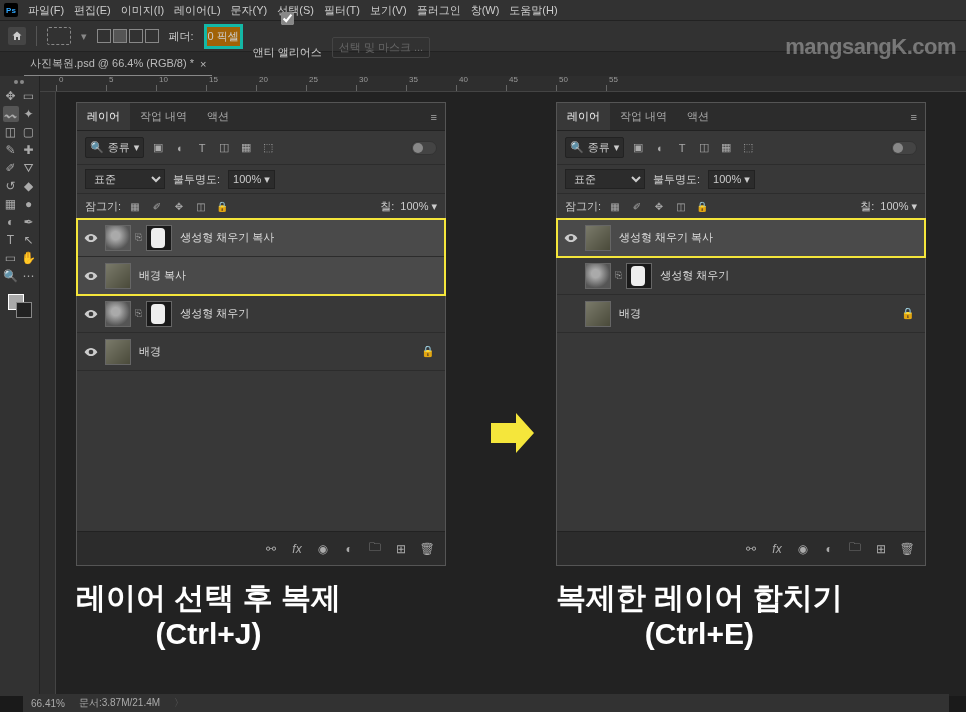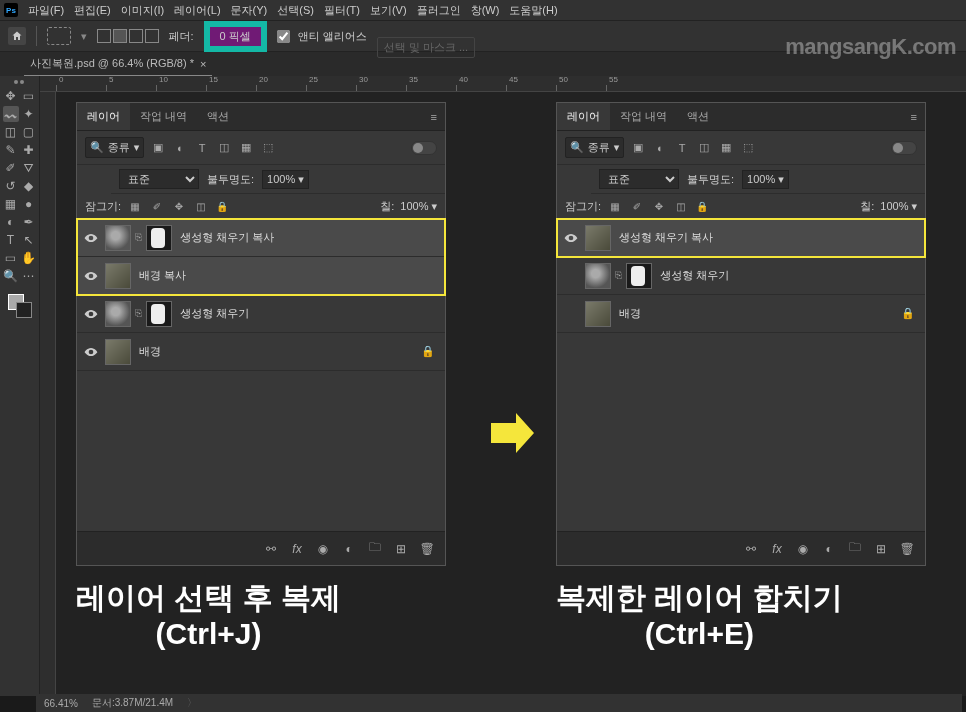--- a/index.html
+++ b/index.html
@@ -51,21 +51,21 @@
   background: #454545;
   display: inline-flex; align-items:center; justify-content:center;
   border-radius: 2px;
 }
 .optionbar .toolthumb {
   width: 24px; height: 18px;
   border: 1px dashed #888;
   border-radius: 2px;
 }
 .optionbar .sep { width:1px; height:20px; background:#555; }
-.optionbar .check { display:flex; gap:8px; }
+.optionbar .check { display:flex; gap:20px;flex-direction:column; }
 .optionbar .check input { accent-color:#888; }
 .optionbar .disabled { color:#666; border:1px solid #444; padding:2px 6px; border-radius:2px;margin-top:23px; }
 .tabbar {
   background: #2a2a2a;
   height: 24px;
   display: flex;
   align-items: center;
   padding: 0 24px;
   font-size: 11px;
 }
@@ -198,21 +198,20 @@
   width:26px; height:14px; background:#444; border-radius:7px; border:1px solid #333; position:relative;
 }
 .layerpanel .filterrow .toggle::after {
   content:""; width:10px; height:10px; background:#888; border-radius:50%;
   position:absolute; left:1px; top:1px;
 }
 .layerpanel .blendrow {
   display:flex; align-items:center; gap:8px;
   padding: 4px 8px;
   border-bottom:1px solid #2c2c2c;
-  margin-left:34px;
 }
 .layerpanel .blendrow select, .layerpanel .blendrow .dropdown {
   background:#2c2c2c; border:1px solid #222; color:#ccc; font-size:11px;
   padding:2px 4px;
 }
 .layerpanel .blendrow .label { font-size:11px; }
 .layerpanel .lockrow {
   display:flex; align-items:center; gap:6px;
   padding: 4px 8px;
   border-bottom:1px solid #2c2c2c;
@@ -294,21 +293,21 @@
   right: 10px;
   top: 34px;
   font-family: Arial, sans-serif;
   font-size: 22px;
   font-weight: 900;
   color: rgba(255,255,255,0.35);
   letter-spacing: -0.5px;
 }
 .statusbar {
   position:absolute;
-  left:36px; bottom:0;
+  left:23px; bottom:0;
   height:18px;
   background:#323232;
   display:flex; align-items:center;
   padding:0 8px;
   font-size:10px;
   color:#aaa;
   gap:14px;
   width: calc(100% - 40px);
 }
 </style>
@@ -339,21 +338,21 @@
   <span class="sep"></span>
   <span class="toolthumb"></span>
   <span style="color:#888;">▾</span>
   <span class="sel-mode" style="display:flex;gap:2px;">
     <span style="width:14px;height:14px;border:1px solid #888;"></span>
     <span style="width:14px;height:14px;border:1px solid #888;background:#555;"></span>
     <span style="width:14px;height:14px;border:1px solid #888;"></span>
     <span style="width:14px;height:14px;border:1px solid #888;"></span>
   </span>
   <span>페더:</span>
-  <span style="background:#701a75;padding:2px 10px;border:6px solid #14b8a6;">0 픽셀</span>
+  <span style="background:#a16207;padding:2px 1px;border:3px solid #14b8a6;">0 픽셀</span>
   <label class="check">
     <input type="checkbox" checked="" style="">
     <span>앤티 앨리어스</span>
   </label>
   <span class="disabled">선택 및 마스크 ...</span>
 </div>
 
 <div class="watermark">mangsangK.com</div>
 
 <div class="tabbar">

